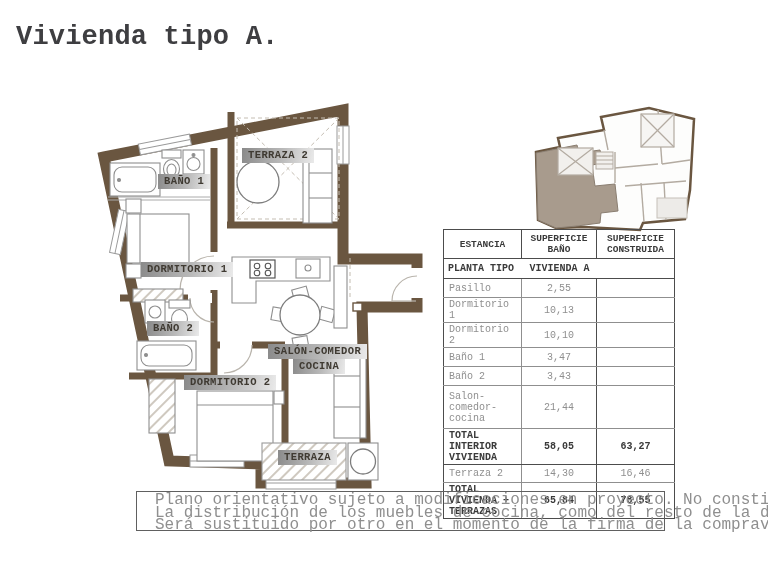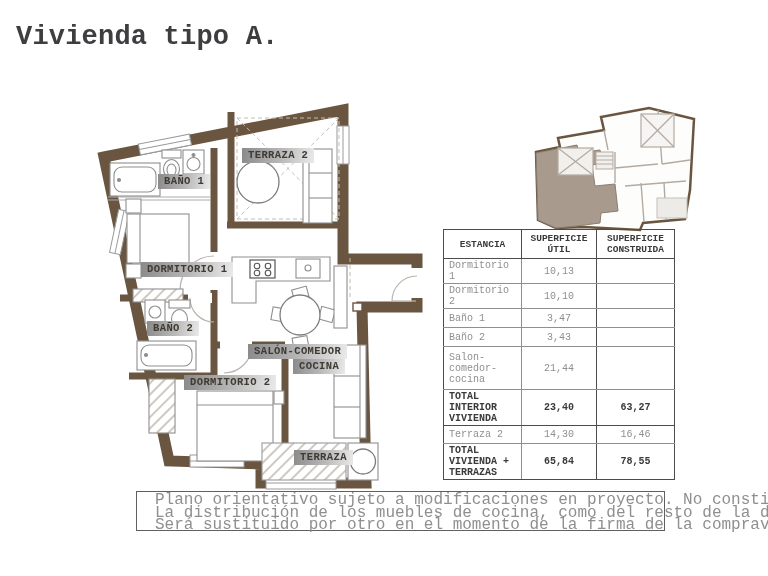--- a/index.html
+++ b/index.html
@@ -16,24 +16,24 @@
 
   
   .rlabel{position:absolute;display:inline-block;padding:1px 6px 2px 6px;
           font-size:10.5px;font-weight:bold;color:#3f3a32;letter-spacing:.4px;
           background:linear-gradient(100deg,#8a8a8a 0%,#b9b9b9 55%,#eaeaea 100%);
           white-space:nowrap;line-height:12px;}
   .lbl-bano1{left:158px;top:174px;}
   .lbl-terraza2{left:242px;top:148px;}
   .lbl-dormitorio1{left:141px;top:262px;}
   .lbl-bano2{left:147px;top:321px;}
-  .lbl-salon{left:248px;top:344px;}
+  .lbl-salon{left:268px;top:344px;}
   .lbl-cocina{left:293px;top:359px;}
   .lbl-dormitorio2{left:184px;top:375px;}
-  .lbl-terraza{left:294px;top:450px;}
+  .lbl-terraza{left:278px;top:450px;}
 
   
   .tblwrap{position:absolute;left:443px;top:229px;width:231px;}
   table.areas{border-collapse:collapse;table-layout:fixed;width:231px;
               font-size:10px;color:#8f8f8f;}
   table.areas col.c1{width:78px;} table.areas col.c2{width:75px;} table.areas col.c3{width:78px;}
   table.areas td,table.areas th{border:1px solid #8f8f8f;padding:1px 4px;line-height:11px;
               vertical-align:middle;font-weight:normal;overflow:hidden;}
   table.areas th{border:1.5px solid #4c4c4c;color:#3a3a3a;font-weight:bold;
               font-size:9.5px;text-align:center;height:26px;}
@@ -248,22 +248,33 @@
   <div class="tblwrap">
     <table class="areas">
       <colgroup>
           <col class="c1">
           <col class="c2">
           <col class="c3">
         </colgroup>
       <tbody>
           <tr>
         <th>ESTANCIA</th>
-        <th>SUPERFICIE ÚTIL</th>
+        <th>SUPERFICIE BAÑO</th>
         <th>SUPERFICIE CONSTRUIDA</th>
+      </tr>
+      <tr class="sub">
+        <td colspan="3">
+          <span>PLANTA TIPO</span>
+          <span class="subval">VIVIENDA A</span>
+        </td>
+      </tr>
+      <tr class="r">
+        <td class="n">Pasillo</td>
+        <td class="v">2,55</td>
+        <td class="v last"></td>
       </tr>
       <tr class="r">
         <td class="n">Dormitorio 1</td>
         <td class="v">10,13</td>
         <td class="v last"></td>
       </tr>
       <tr class="r">
         <td class="n">Dormitorio 2</td>
         <td class="v">10,10</td>
         <td class="v last"></td>
@@ -278,21 +289,21 @@
         <td class="v">3,43</td>
         <td class="v last"></td>
       </tr>
       <tr class="tall">
         <td class="n">Salon-comedor-cocina</td>
         <td class="v">21,44</td>
         <td class="v last"></td>
       </tr>
       <tr class="total">
         <td class="n">TOTAL INTERIOR VIVIENDA</td>
-        <td class="v">23,40</td>
+        <td class="v">58,05</td>
         <td class="v last">63,27</td>
       </tr>
       <tr class="thin">
         <td class="n">Terraza 2</td>
         <td class="v">14,30</td>
         <td class="v last">16,46</td>
       </tr>
       <tr class="total">
         <td class="n">TOTAL VIVIENDA + TERRAZAS</td>
         <td class="v">65,84</td>

